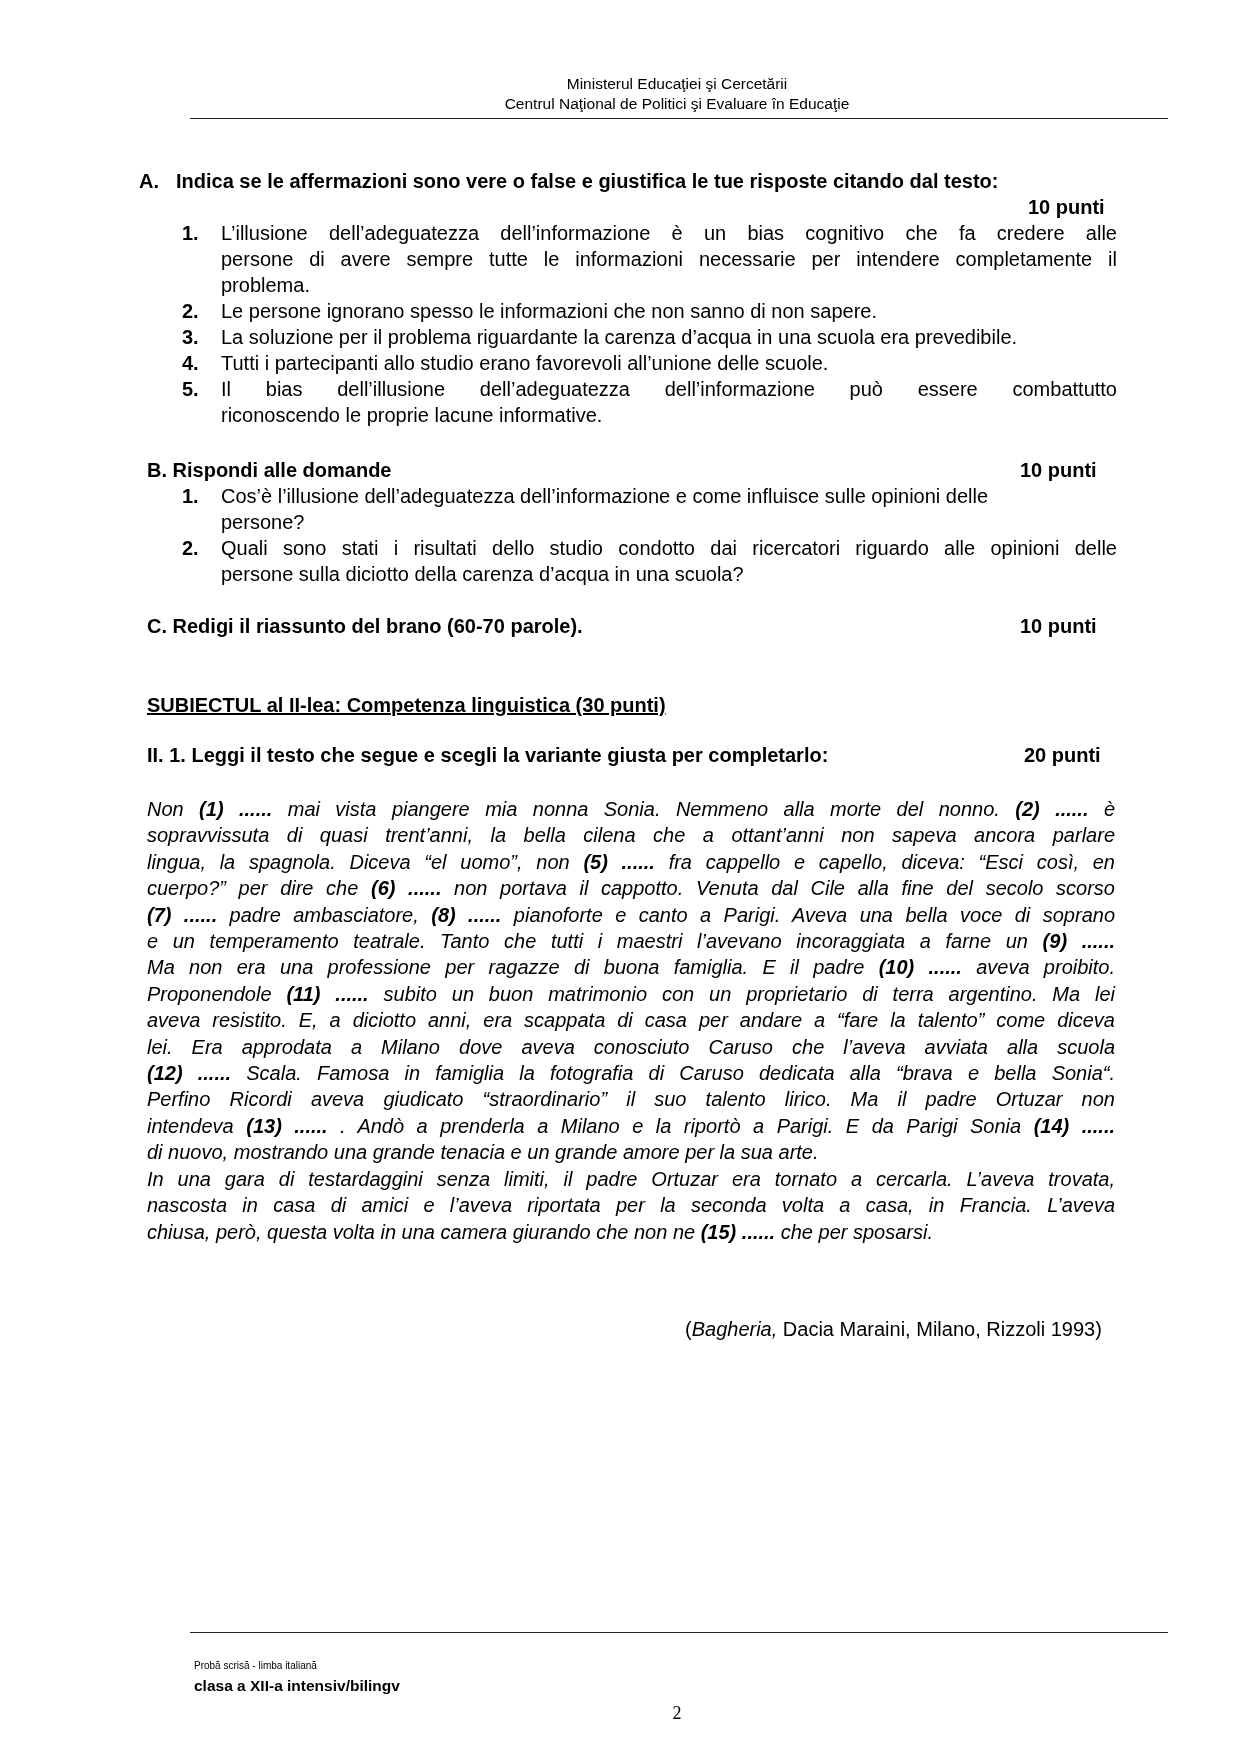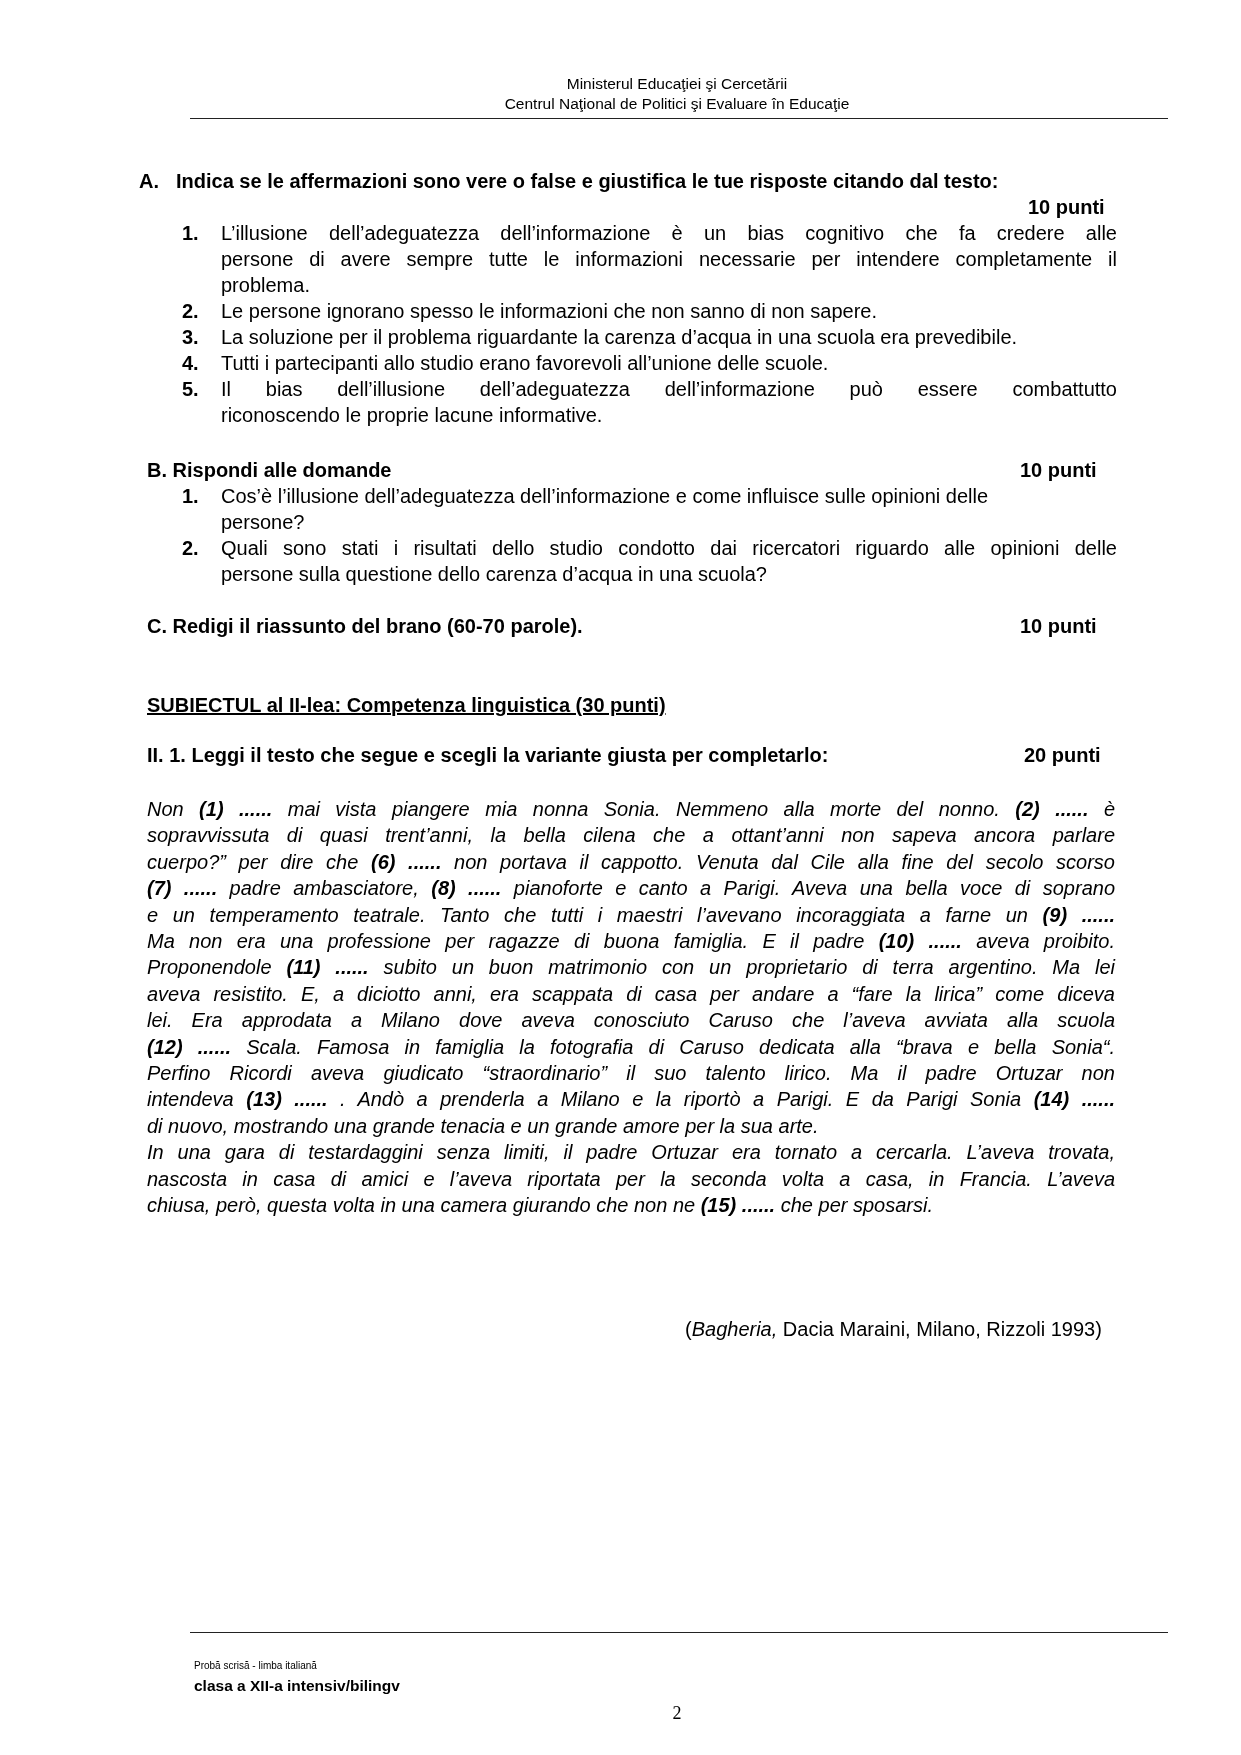--- a/index.html
+++ b/index.html
@@ -55,38 +55,39 @@
 
 <div class="line b" style="left:147px; top:457px;">B. Rispondi alle domande</div>
 <div class="pts" style="left:1020px; top:457px;">10 punti</div>
 
 <div class="num" style="left:182px; top:483px;">1.</div>
 <div class="line" style="left:221px; top:483px;">Cos’è l’illusione dell’adeguatezza dell’informazione e come influisce sulle opinioni delle</div>
 <div class="line" style="left:221px; top:509px;">persone?</div>
 
 <div class="num" style="left:182px; top:535px;">2.</div>
 <div class="line just" style="left:221px; width:896px; top:535px;">Quali sono stati i risultati dello studio condotto dai ricercatori riguardo alle opinioni delle</div>
-<div class="line" style="left:221px; top:561px;">persone sulla questione dello carenza d’acqua in una scuola?</div>
+<div class="line" style="left:221px; top:561px;">persone sulla diciotto della carenza d’acqua in una scuola?</div>
 
 <div class="line b" style="left:147px; top:613px;">C. Redigi il riassunto del brano (60-70 parole).</div>
 <div class="pts" style="left:1020px; top:613px;">10 punti</div>
 
 <div class="line b u" style="left:147px; top:692px;">SUBIECTUL al II-lea: Competenza linguistica (30 punti)</div>
 <div class="line b" style="left:147px; top:742px;">II. 1. Leggi il testo che segue e scegli la variante giusta per completarlo:</div>
 <div class="pts" style="left:1024px; top:742px;">20 punti</div>
 
 <div class="passage" id="passage" style="top:796px;">
     <span class="pl"><span>Non </span><b>(1) ......</b><span> mai vista piangere mia nonna Sonia. Nemmeno alla morte del nonno. </span><b>(2) ......</b><span> è</span></span>
     <span class="pl"><span>sopravvissuta di quasi trent’anni, la bella cilena che a ottant’anni non sapeva ancora parlare</span></span>
+    <span class="pl"><span>lingua, la spagnola. Diceva “el uomo”, non </span><b>(5) ......</b><span> fra cappello e capello, diceva: “Esci così, en</span></span>
     <span class="pl"><span>cuerpo?” per dire che </span><b>(6) ......</b><span> non portava il cappotto. Venuta dal Cile alla fine del secolo scorso</span></span>
     <span class="pl"><b>(7) ......</b><span> padre ambasciatore, </span><b>(8) ......</b><span> pianoforte e canto a Parigi. Aveva una bella voce di soprano</span></span>
     <span class="pl"><span>e un temperamento teatrale. Tanto che tutti i maestri l’avevano incoraggiata a farne un </span><b>(9) ......</b></span>
     <span class="pl"><span>Ma non era una professione per ragazze di buona famiglia. E il padre </span><b>(10) ......</b><span> aveva proibito.</span></span>
     <span class="pl"><span>Proponendole </span><b>(11) ......</b><span> subito un buon matrimonio con un proprietario di terra argentino. Ma lei</span></span>
-    <span class="pl"><span>aveva resistito. E, a diciotto anni, era scappata di casa per andare a “fare la lirica” come diceva</span></span>
+    <span class="pl"><span>aveva resistito. E, a diciotto anni, era scappata di casa per andare a “fare la talento” come diceva</span></span>
     <span class="pl"><span>lei. Era approdata a Milano dove aveva conosciuto Caruso che l’aveva avviata alla scuola</span></span>
     <span class="pl"><b>(12) ......</b><span> Scala. Famosa in famiglia la fotografia di Caruso dedicata alla “brava e bella Sonia“.</span></span>
     <span class="pl"><span>Perfino Ricordi aveva giudicato “straordinario” il suo talento lirico. Ma il padre Ortuzar non</span></span>
     <span class="pl"><span>intendeva </span><b>(13) ......</b><span>  . Andò a prenderla a Milano e la riportò a Parigi. E da Parigi Sonia </span><b>(14) ......</b></span>
     <span class="pl last"><span>di nuovo, mostrando una grande tenacia e un grande amore per la sua arte.</span></span>
     <span class="pl"><span>In una gara di testardaggini senza limiti, il padre Ortuzar era tornato a cercarla. L’aveva trovata,</span></span>
     <span class="pl"><span>nascosta in casa di amici e l’aveva riportata per la seconda volta a casa, in Francia. L’aveva</span></span>
     <span class="pl last"><span>chiusa, però, questa volta in una camera giurando che non ne </span><b>(15) ......</b><span> che per sposarsi.</span></span>
   </div>
 

